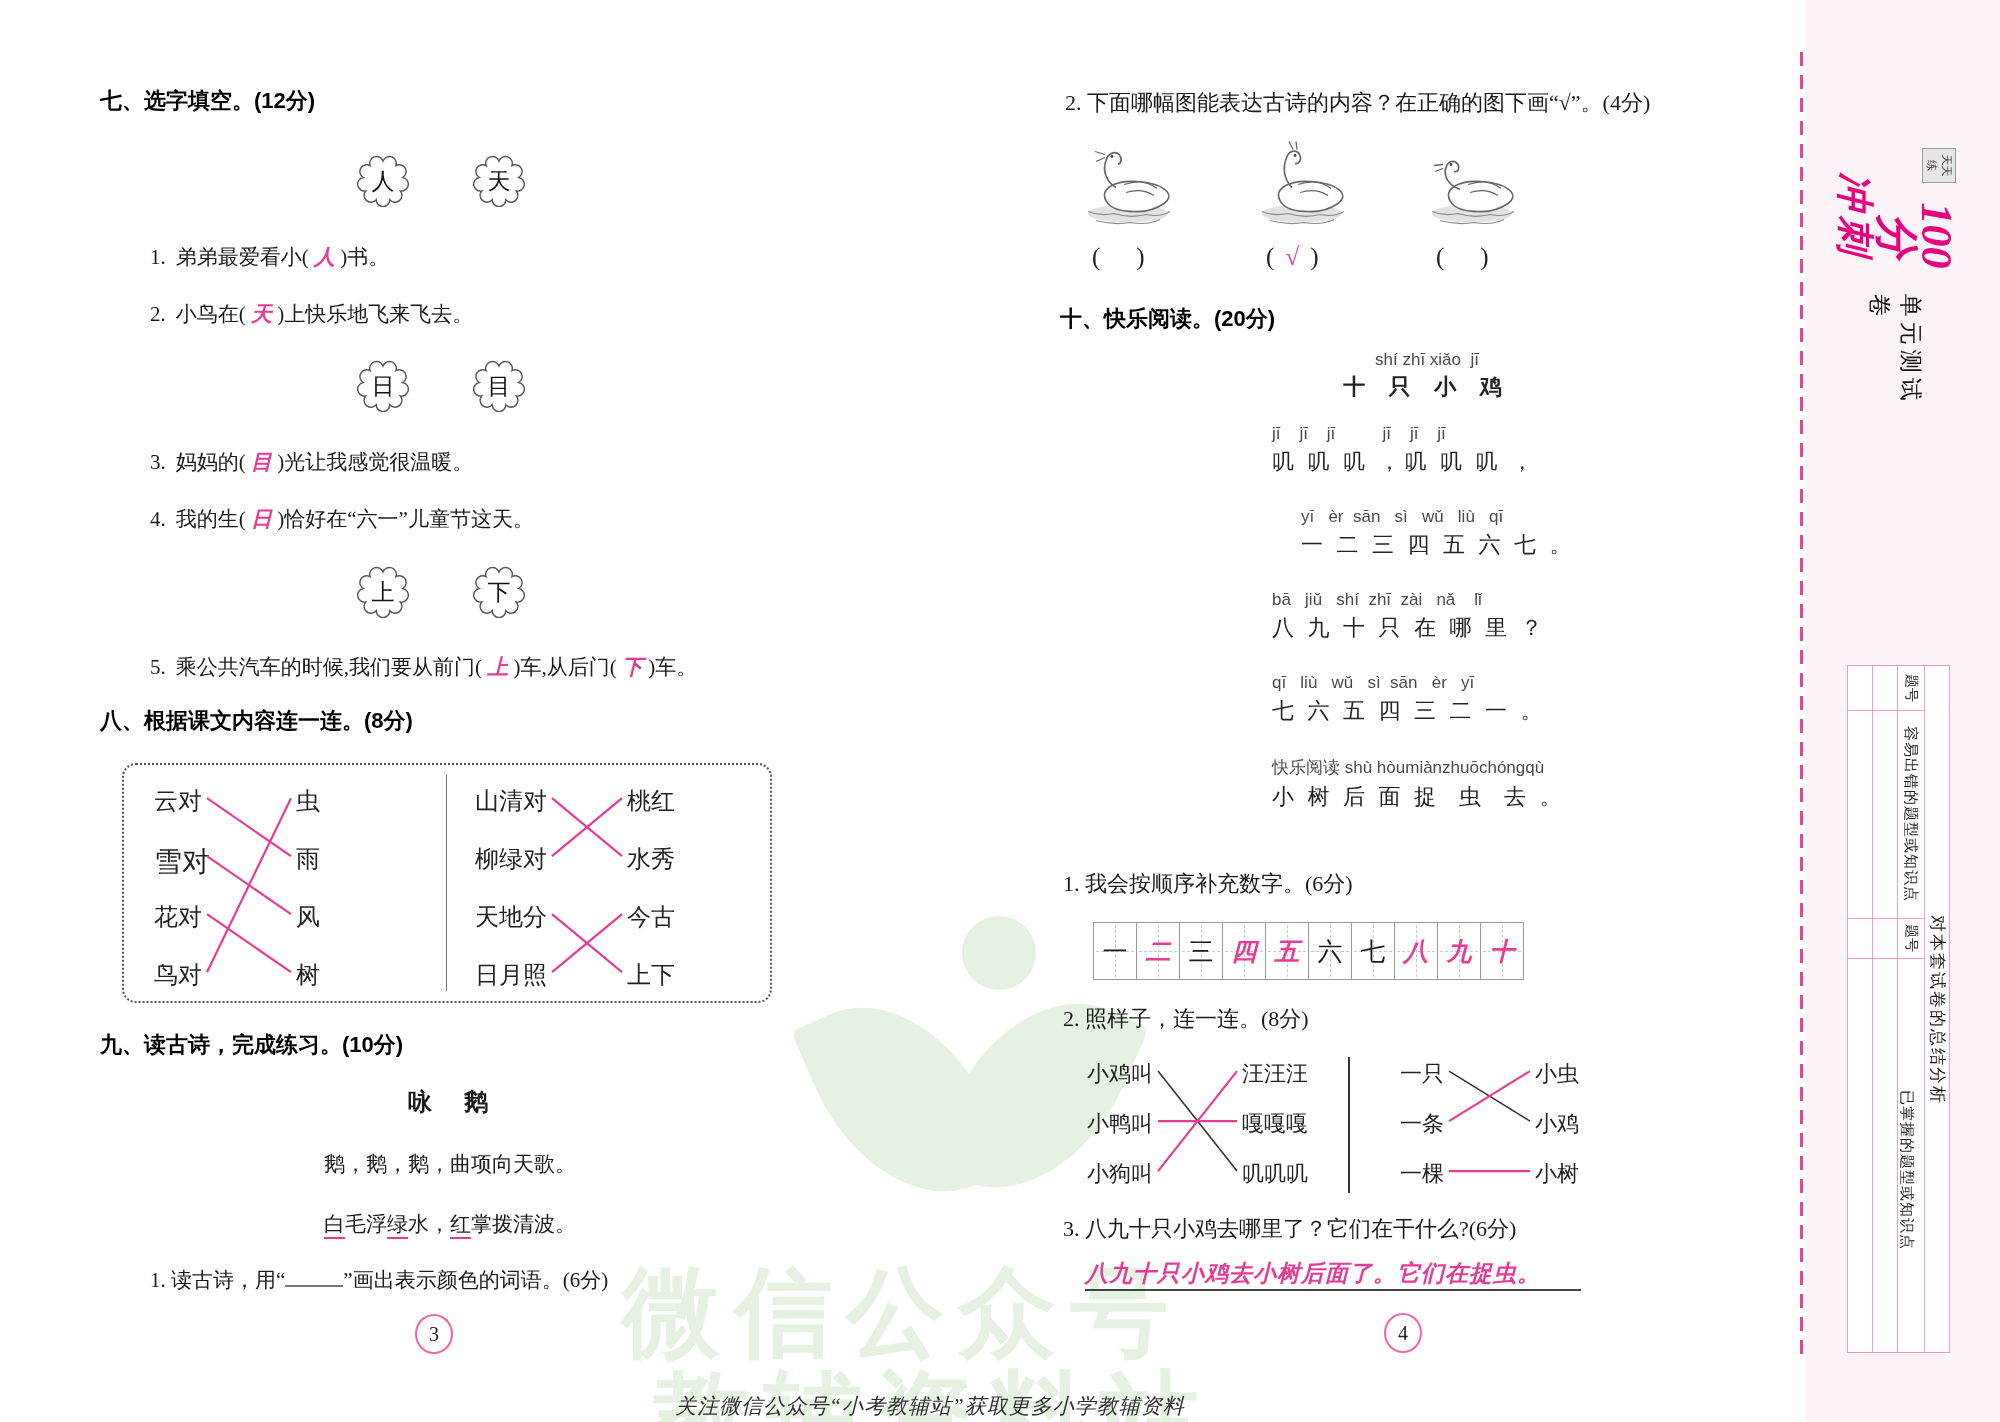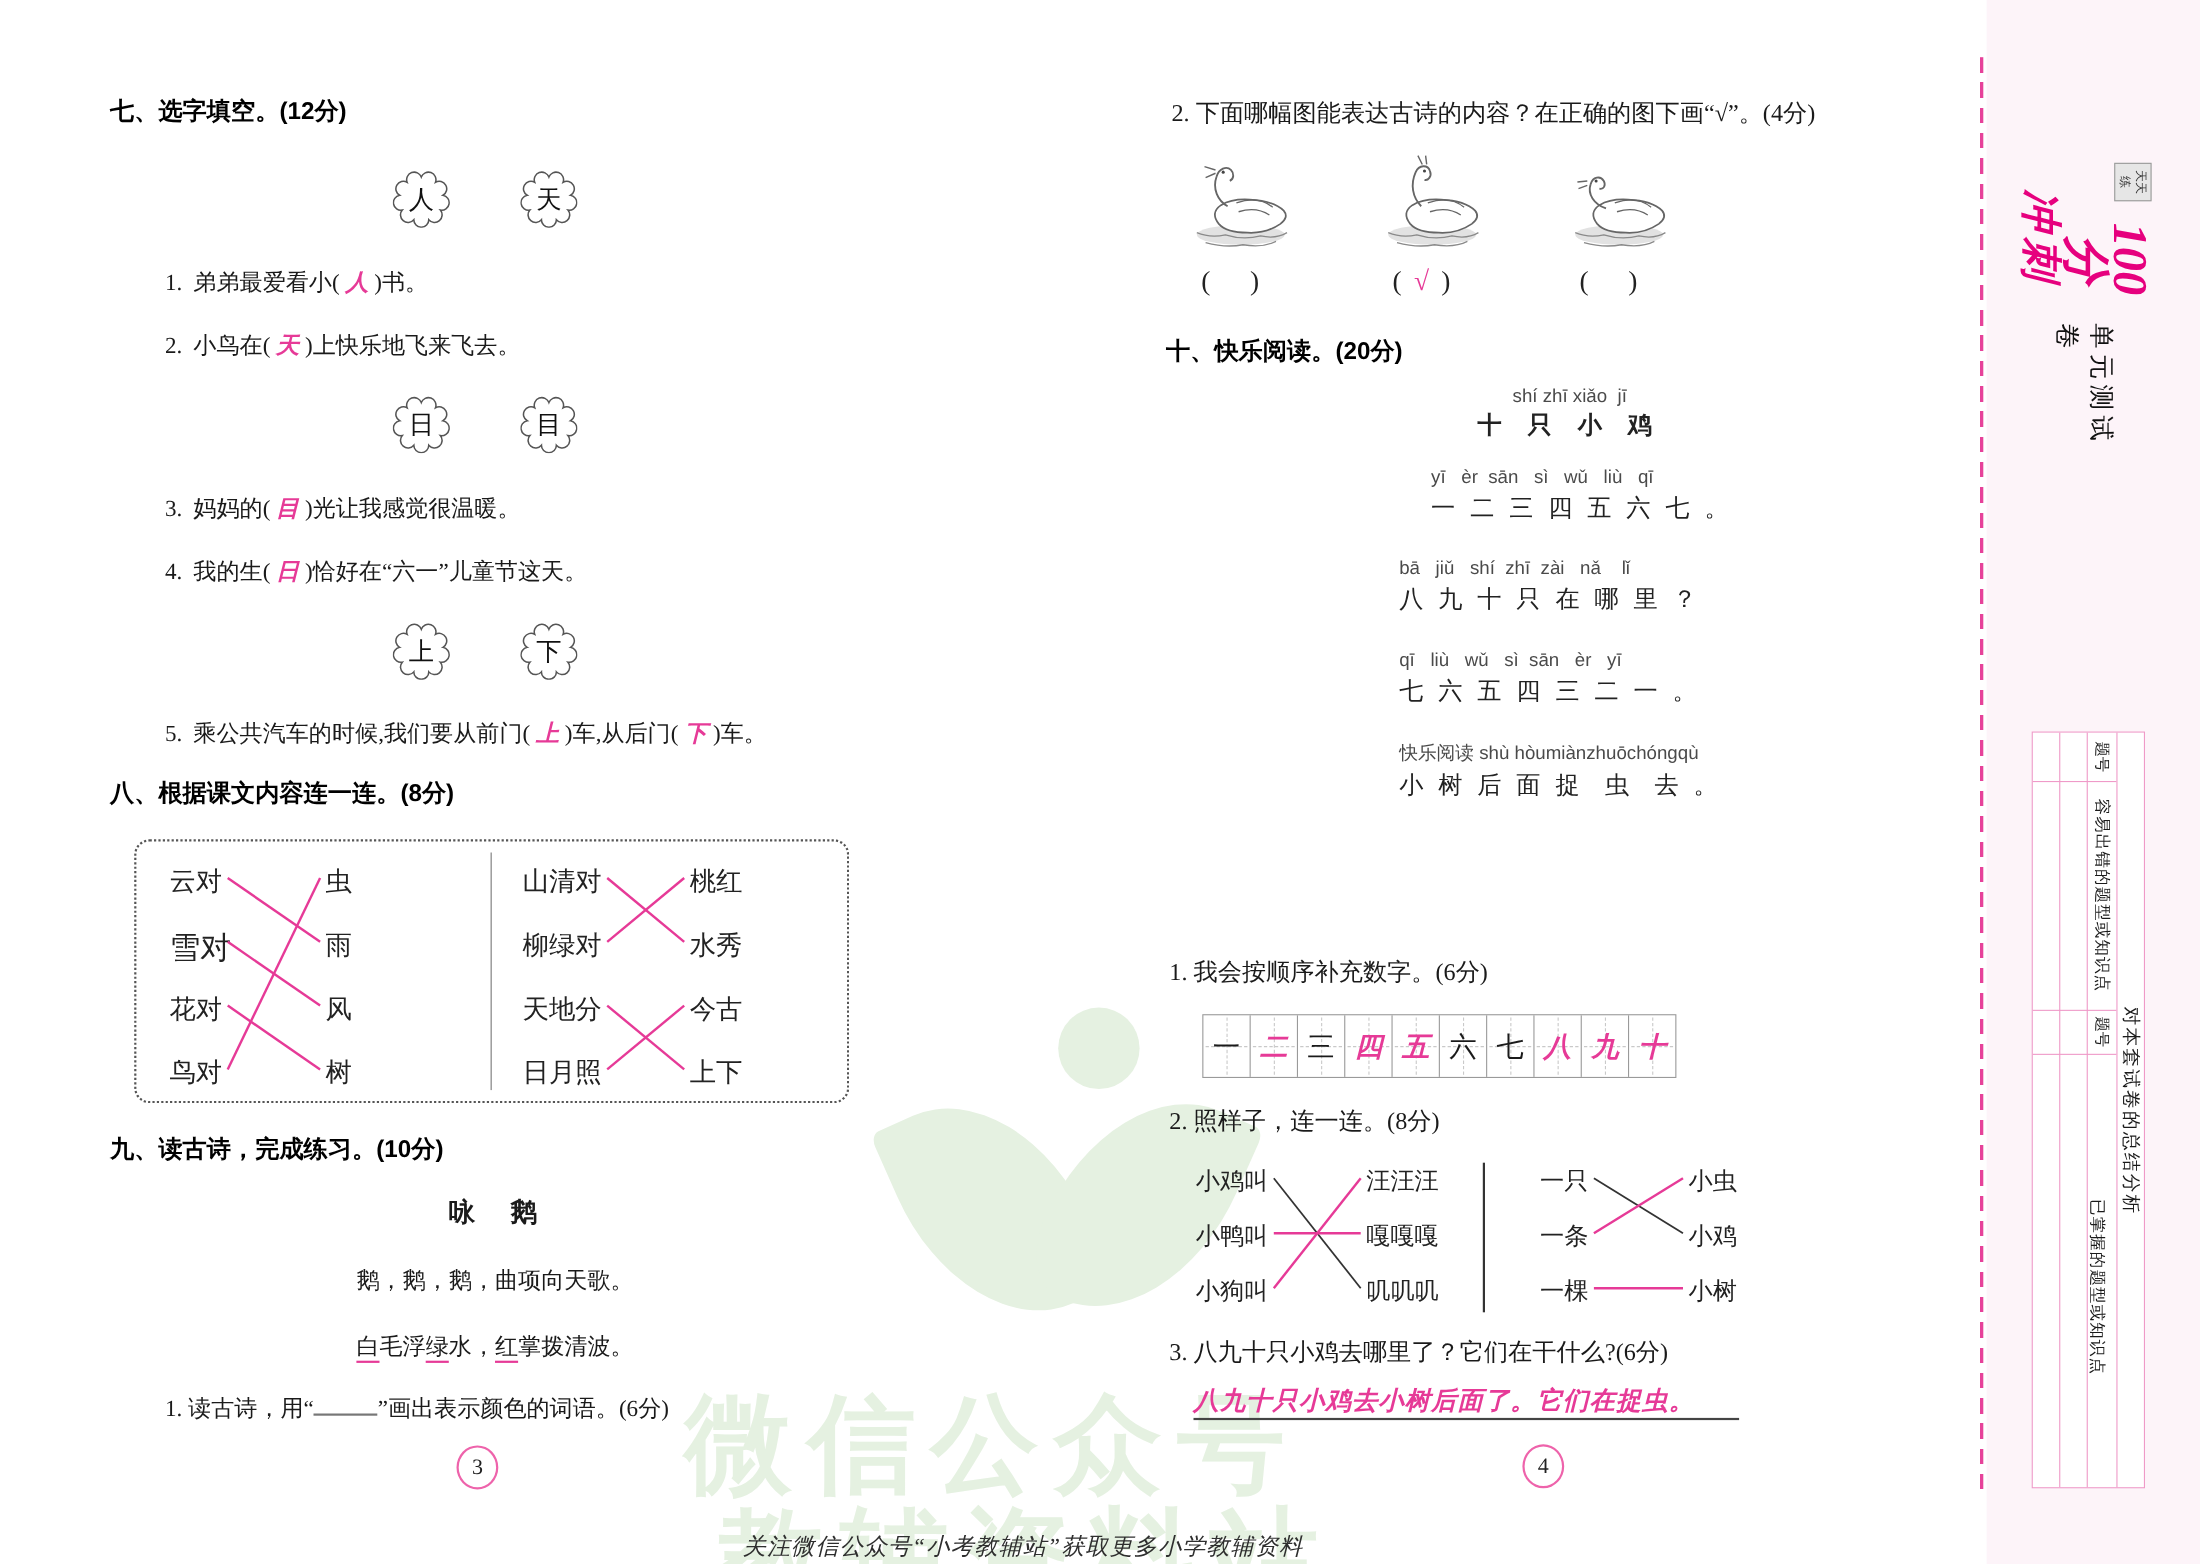--- a/index.html
+++ b/index.html
@@ -196,20 +196,24 @@
   <div class="abs parens" style="left:1092px;top:243px;">(<span class="mk"></span>)</div>
   <div class="abs parens" style="left:1266px;top:243px;">(<span class="mk">√</span>)</div>
   <div class="abs parens" style="left:1436px;top:243px;">(<span class="mk"></span>)</div>
 
   <div class="abs sec-h" style="left:1060px;top:304px;">十、快乐阅读。(20分)</div>
 
   <div class="abs" style="left:1272px;top:350px;width:310px;">
     <div class="py" style="text-align:center;">shí zhī xiǎo  jī</div>
     <div class="zh" style="text-align:center;font-weight:bold;letter-spacing:9px;margin-top:2px;">十 只 小 鸡</div>
     <div id="readingLines" style="margin-top:22px;">
+        <div style="margin-bottom: 30px;">
+          <div class="py">jī    jī    jī          jī    jī    jī</div>
+          <div class="zh" style="margin-top: 3px;">叽 叽 叽 ，叽 叽 叽 ，</div>
+        </div>
         <div style="margin-bottom: 30px; margin-left: 29px;">
           <div class="py">yī   èr  sān   sì   wǔ   liù   qī</div>
           <div class="zh" style="margin-top: 3px;">一 二 三 四 五 六 七 。</div>
         </div>
         <div style="margin-bottom: 30px;">
           <div class="py">bā   jiǔ   shí  zhī  zài   nǎ    lǐ</div>
           <div class="zh" style="margin-top: 3px;">八 九 十 只 在 哪 里 ？</div>
         </div>
         <div style="margin-bottom: 30px;">
           <div class="py">qī   liù   wǔ   sì  sān   èr   yī</div>

